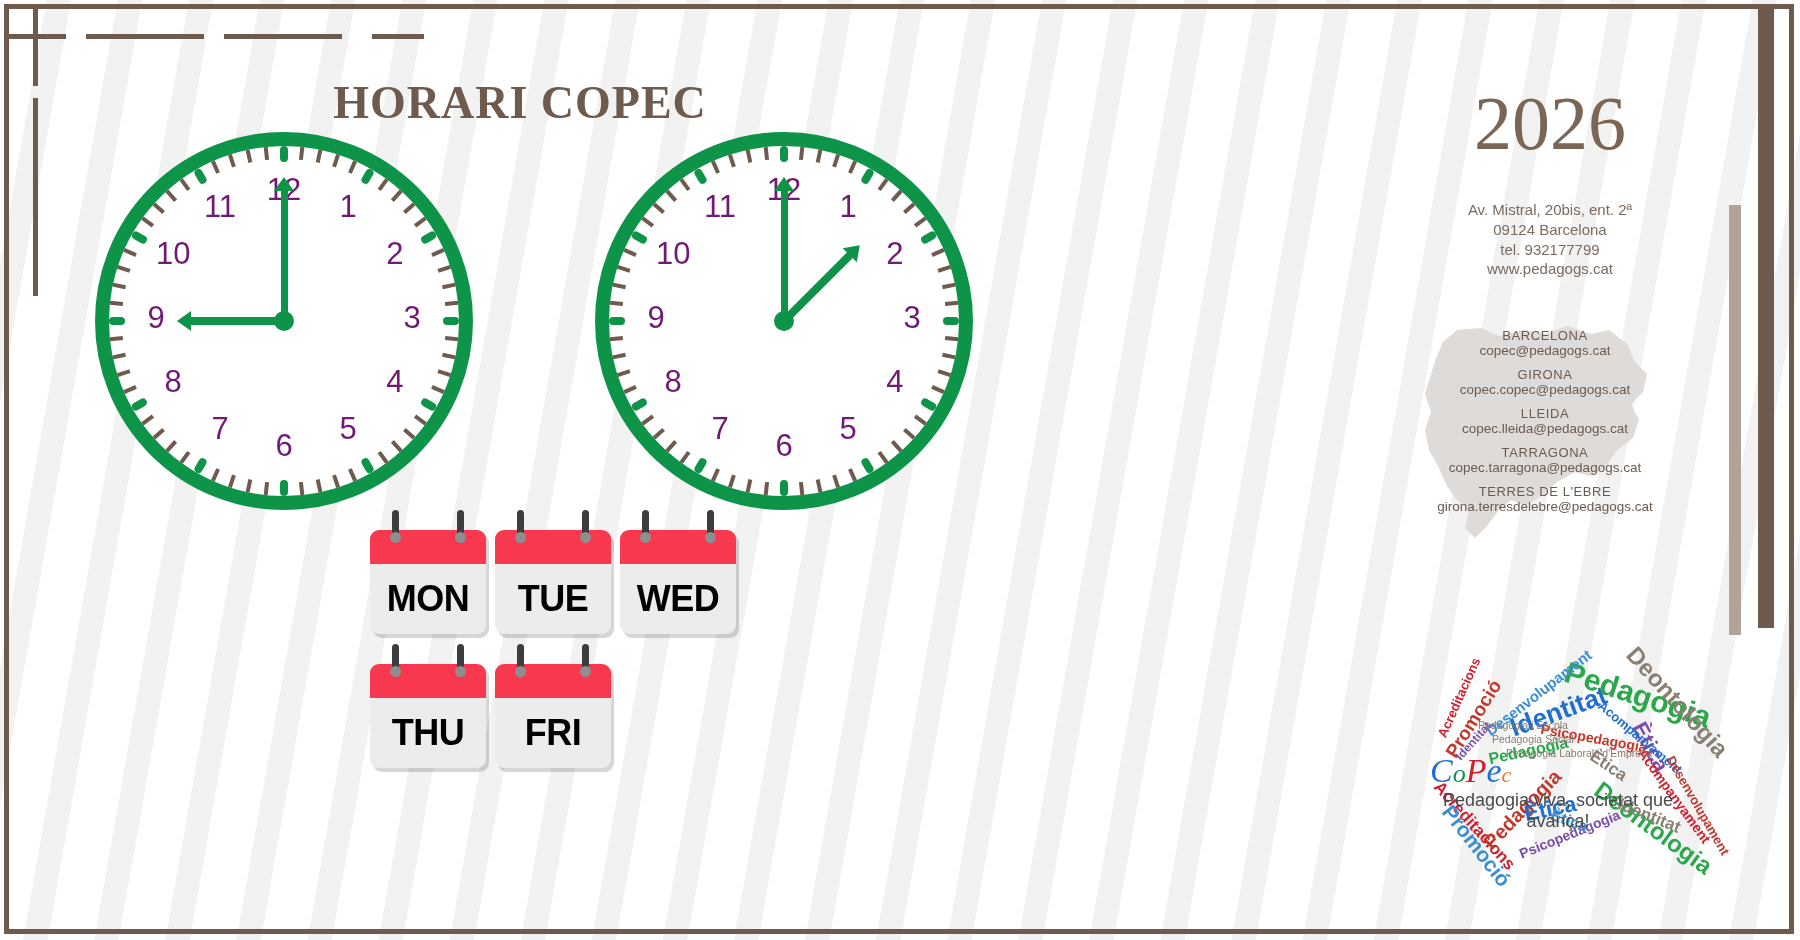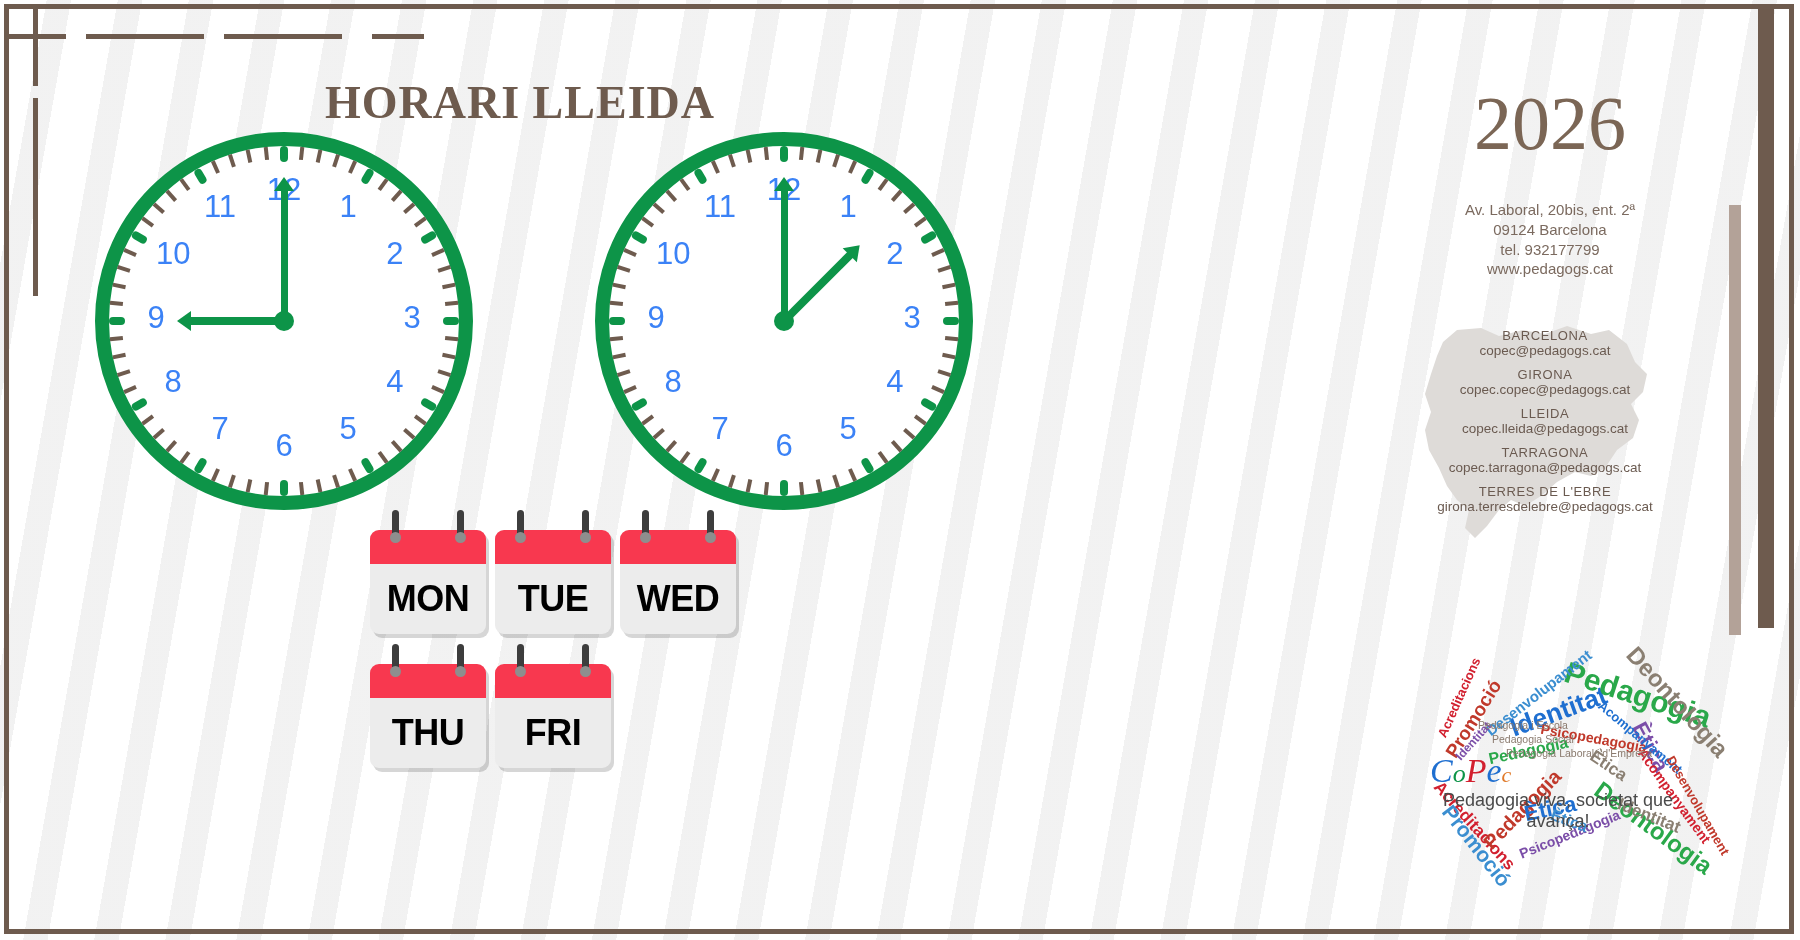--- a/index.html
+++ b/index.html
@@ -82,21 +82,21 @@
     width: 4px; height: 13px; background: #6e5b4e;
   }
   .tick.major::before {
     width: 8px; left: -2px; height: 16px;
     background: #0d9448; border-radius: 4px;
   }
   .num {
     position: absolute;
     width: 44px; text-align: center;
     font-family: "Liberation Sans", sans-serif;
-    font-size: 31px; color: #3b82f6;
+    font-size: 31px; color: #701a75;
     left: 50%; top: 50%;
     margin-left: -22px; margin-top: -21px;
   }
   .hand {
     position: absolute; left: 50%; bottom: 50%;
     transform-origin: 50% 100%;
     background: #0d9448;
   }
   .hand-hour { width: 8px; margin-left: -4px; height: 95px; }
   .hand-min  { width: 7px; margin-left: -3.5px; height: 132px; }
@@ -212,21 +212,21 @@
   <div class="dash-h" style="left:86px; top:34px; width:118px;"></div>
   <div class="dash-h" style="left:224px;top:34px; width:118px;"></div>
   <div class="dash-h" style="left:372px;top:34px; width:52px;"></div>
   <div class="dash-v" style="left:33px; top:8px;  height:78px;"></div>
   <div class="dash-v" style="left:33px; top:98px; height:105px;"></div>
   <div class="dash-v" style="left:33px; top:196px;height:100px;"></div>
 
   <div class="bar-dark"></div>
   <div class="bar-light"></div>
 
-  <h1 class="title">HORARI LLEIDA</h1>
+  <h1 class="title">HORARI COPEC</h1>
 
   <div class="clock" id="clock-1">
     <div class="face">
         <div class="tick major" style="transform: rotate(0deg);"></div>
         <div class="tick" style="transform: rotate(6deg);"></div>
         <div class="tick" style="transform: rotate(12deg);"></div>
         <div class="tick" style="transform: rotate(18deg);"></div>
         <div class="tick" style="transform: rotate(24deg);"></div>
         <div class="tick major" style="transform: rotate(30deg);"></div>
         <div class="tick" style="transform: rotate(36deg);"></div>
@@ -410,21 +410,21 @@
   <div class="cal" style="left:495px; top:664px;">
     <div class="cal-top"></div>
     <div class="ring l"></div>
     <div class="ring r"></div>
     <div class="cal-label">FRI</div>
   </div>
 
   <div class="year">2026</div>
 
   <div class="addr">
-    <div>Av. Laboral, 20bis, ent. 2ª</div>
+    <div>Av. Mistral, 20bis, ent. 2ª</div>
     <div>09124 Barcelona</div>
     <div>tel. 932177799</div>
     <div>www.pedagogs.cat</div>
   </div>
 
   <div class="map-wrap">
     <svg class="map-shape" viewBox="0 0 300 250">
       <path fill="#dedbd8" d="M48,42 L62,30 L86,28 L104,36 L128,30 L150,34 L172,26
         L196,34 L214,30 L232,44 L240,62 L252,74 L248,92 L236,104 L244,120 L238,138
         L222,150 L210,168 L196,176 L180,172 L162,182 L146,196 L130,206 L116,200

